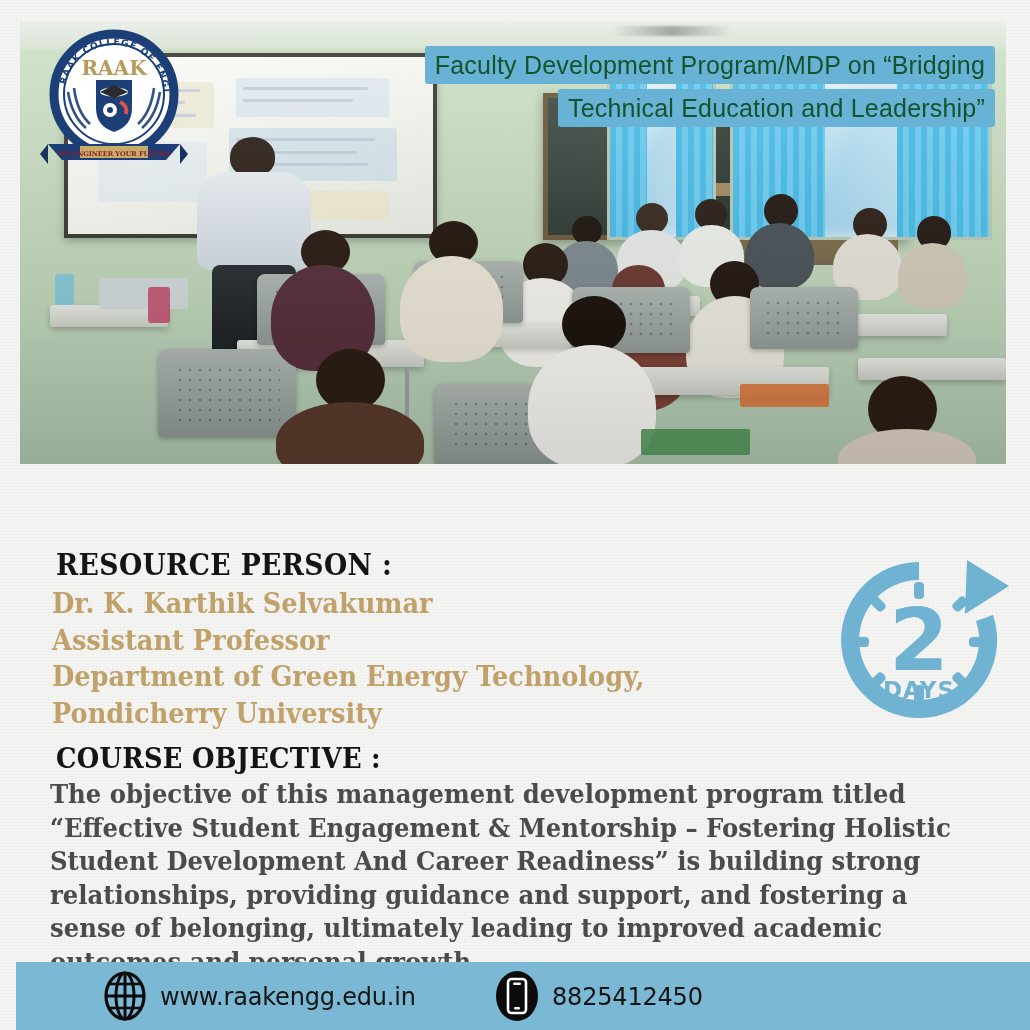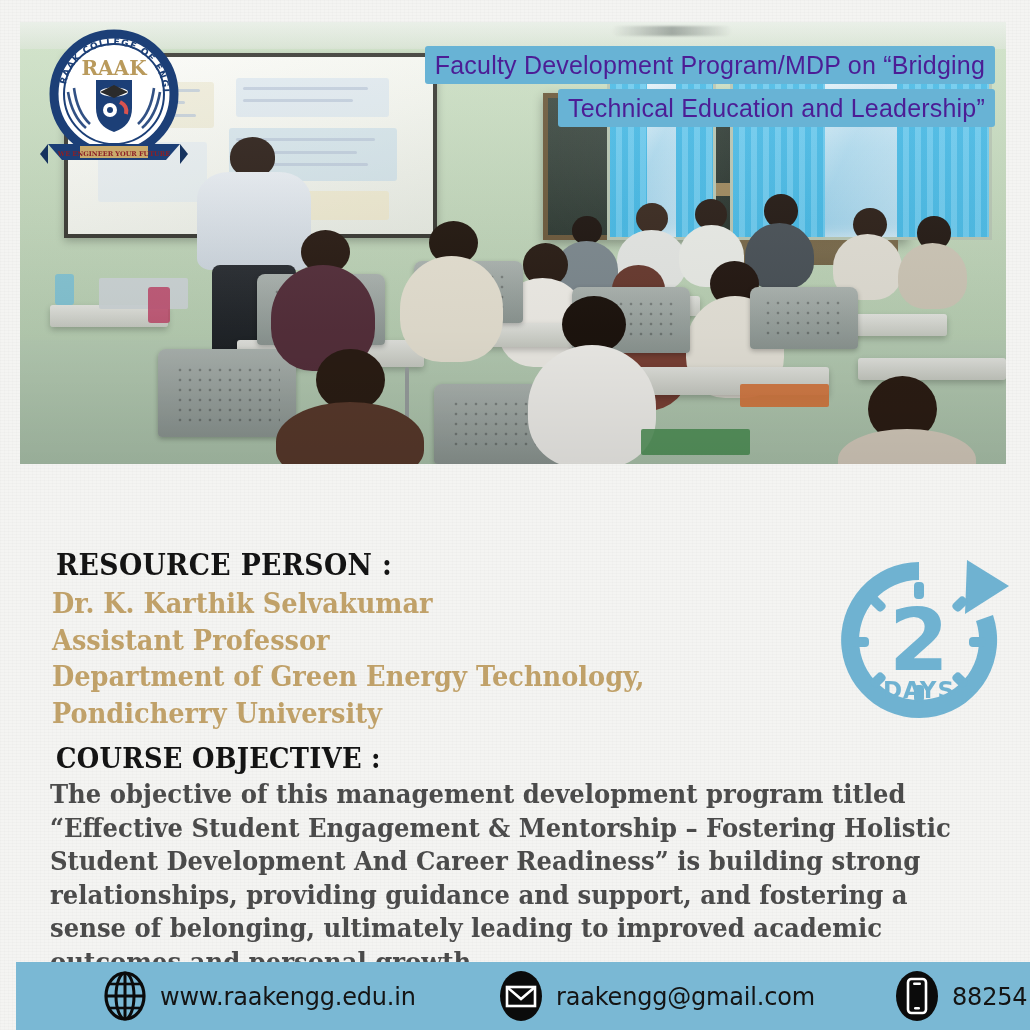--- a/index.html
+++ b/index.html
@@ -95,21 +95,21 @@
   .logo svg{width:100%;height:100%;display:block;}
 
   
   .hdr-cap{
     position:absolute;left:350px;top:44px;width:645px;
     text-align:right;
   }
   .hdr-cap span{
     display:inline;
     background:#68b3d5;
-    color:#4c1d95;
+    color:#14532d;
     font-size:25px;line-height:43px;
     padding:5px 10px;
     box-decoration-break:clone;-webkit-box-decoration-break:clone;
     border-radius:3px;
     letter-spacing:.2px;
   }
 
   
   .title-bar{
     position:absolute;left:20px;top:464px;width:986px;height:68px;
@@ -362,30 +362,20 @@
           <ellipse cx="23" cy="26" rx="9" ry="23" fill="none" stroke="#0b0b0b" stroke-width="3"></ellipse>
           <line x1="4" y1="26" x2="42" y2="26" stroke="#0b0b0b" stroke-width="3"></line>
           <line x1="23" y1="3" x2="23" y2="49" stroke="#0b0b0b" stroke-width="3"></line>
           <line x1="7" y1="14" x2="39" y2="14" stroke="#0b0b0b" stroke-width="2.6"></line>
           <line x1="7" y1="38" x2="39" y2="38" stroke="#0b0b0b" stroke-width="2.6"></line>
         </svg>
       </span>
       <span class="ftxt">www.raakengg.edu.in</span>
     </div>
 
-    <div class="fitem mail">
-      <span class="ficon">
-        <svg viewBox="0 0 46 52">
-          <ellipse cx="23" cy="26" rx="21" ry="25" fill="#0b0b0b"></ellipse>
-          <rect x="9" y="17" width="28" height="19" fill="none" stroke="#ffffff" stroke-width="2.6"></rect>
-          <path d="M9 17 L23 29 L37 17" fill="none" stroke="#ffffff" stroke-width="2.6"></path>
-        </svg>
-      </span>
-      <span class="ftxt">raakengg@gmail.com</span>
-    </div>
 
     <div class="fitem phone">
       <span class="ficon">
         <svg viewBox="0 0 46 52">
           <ellipse cx="23" cy="26" rx="21" ry="25" fill="#0b0b0b"></ellipse>
           <rect x="14" y="9" width="18" height="34" rx="3.5" fill="none" stroke="#ffffff" stroke-width="2.6"></rect>
           <rect x="19" y="12.5" width="8" height="2.4" rx="1.2" fill="#ffffff"></rect>
           <rect x="20" y="37" width="6" height="2.6" rx="1.3" fill="#ffffff"></rect>
         </svg>
       </span>

